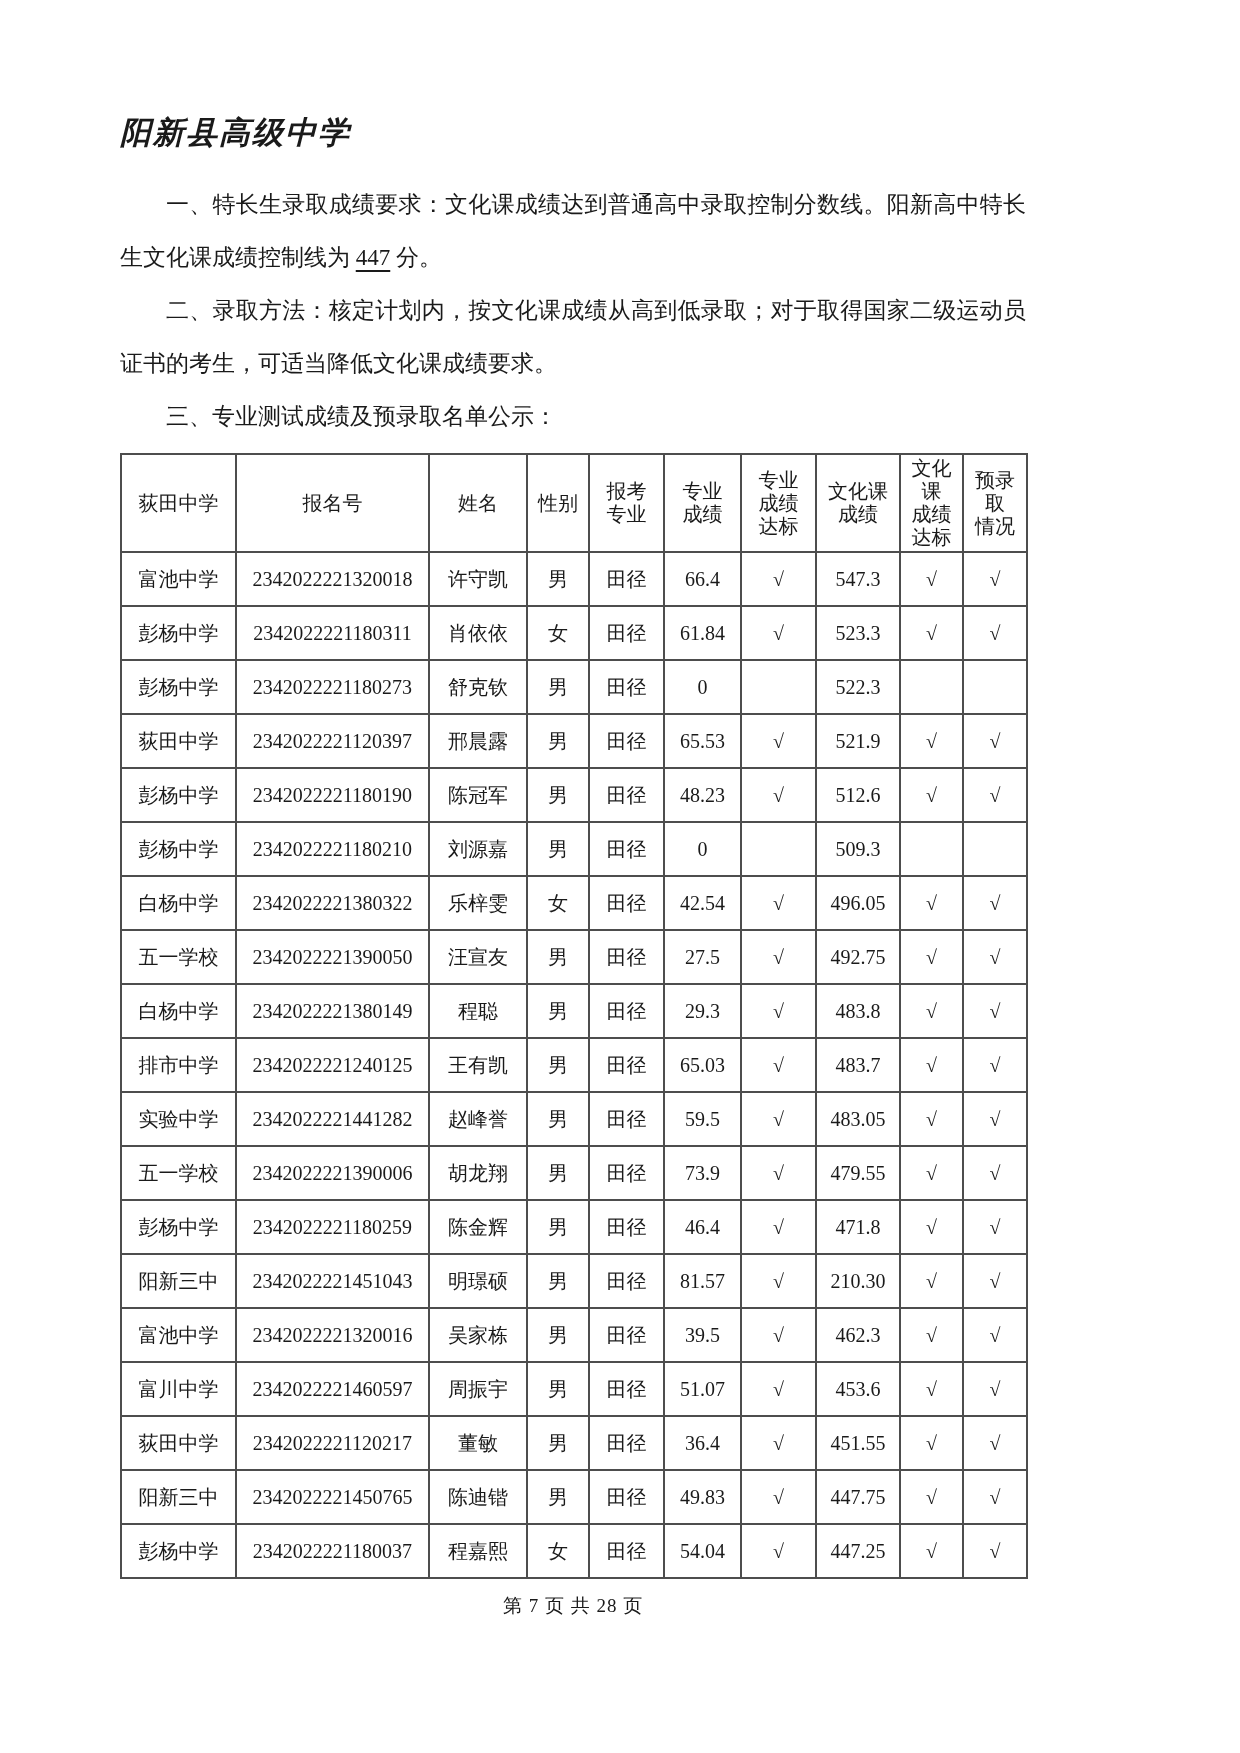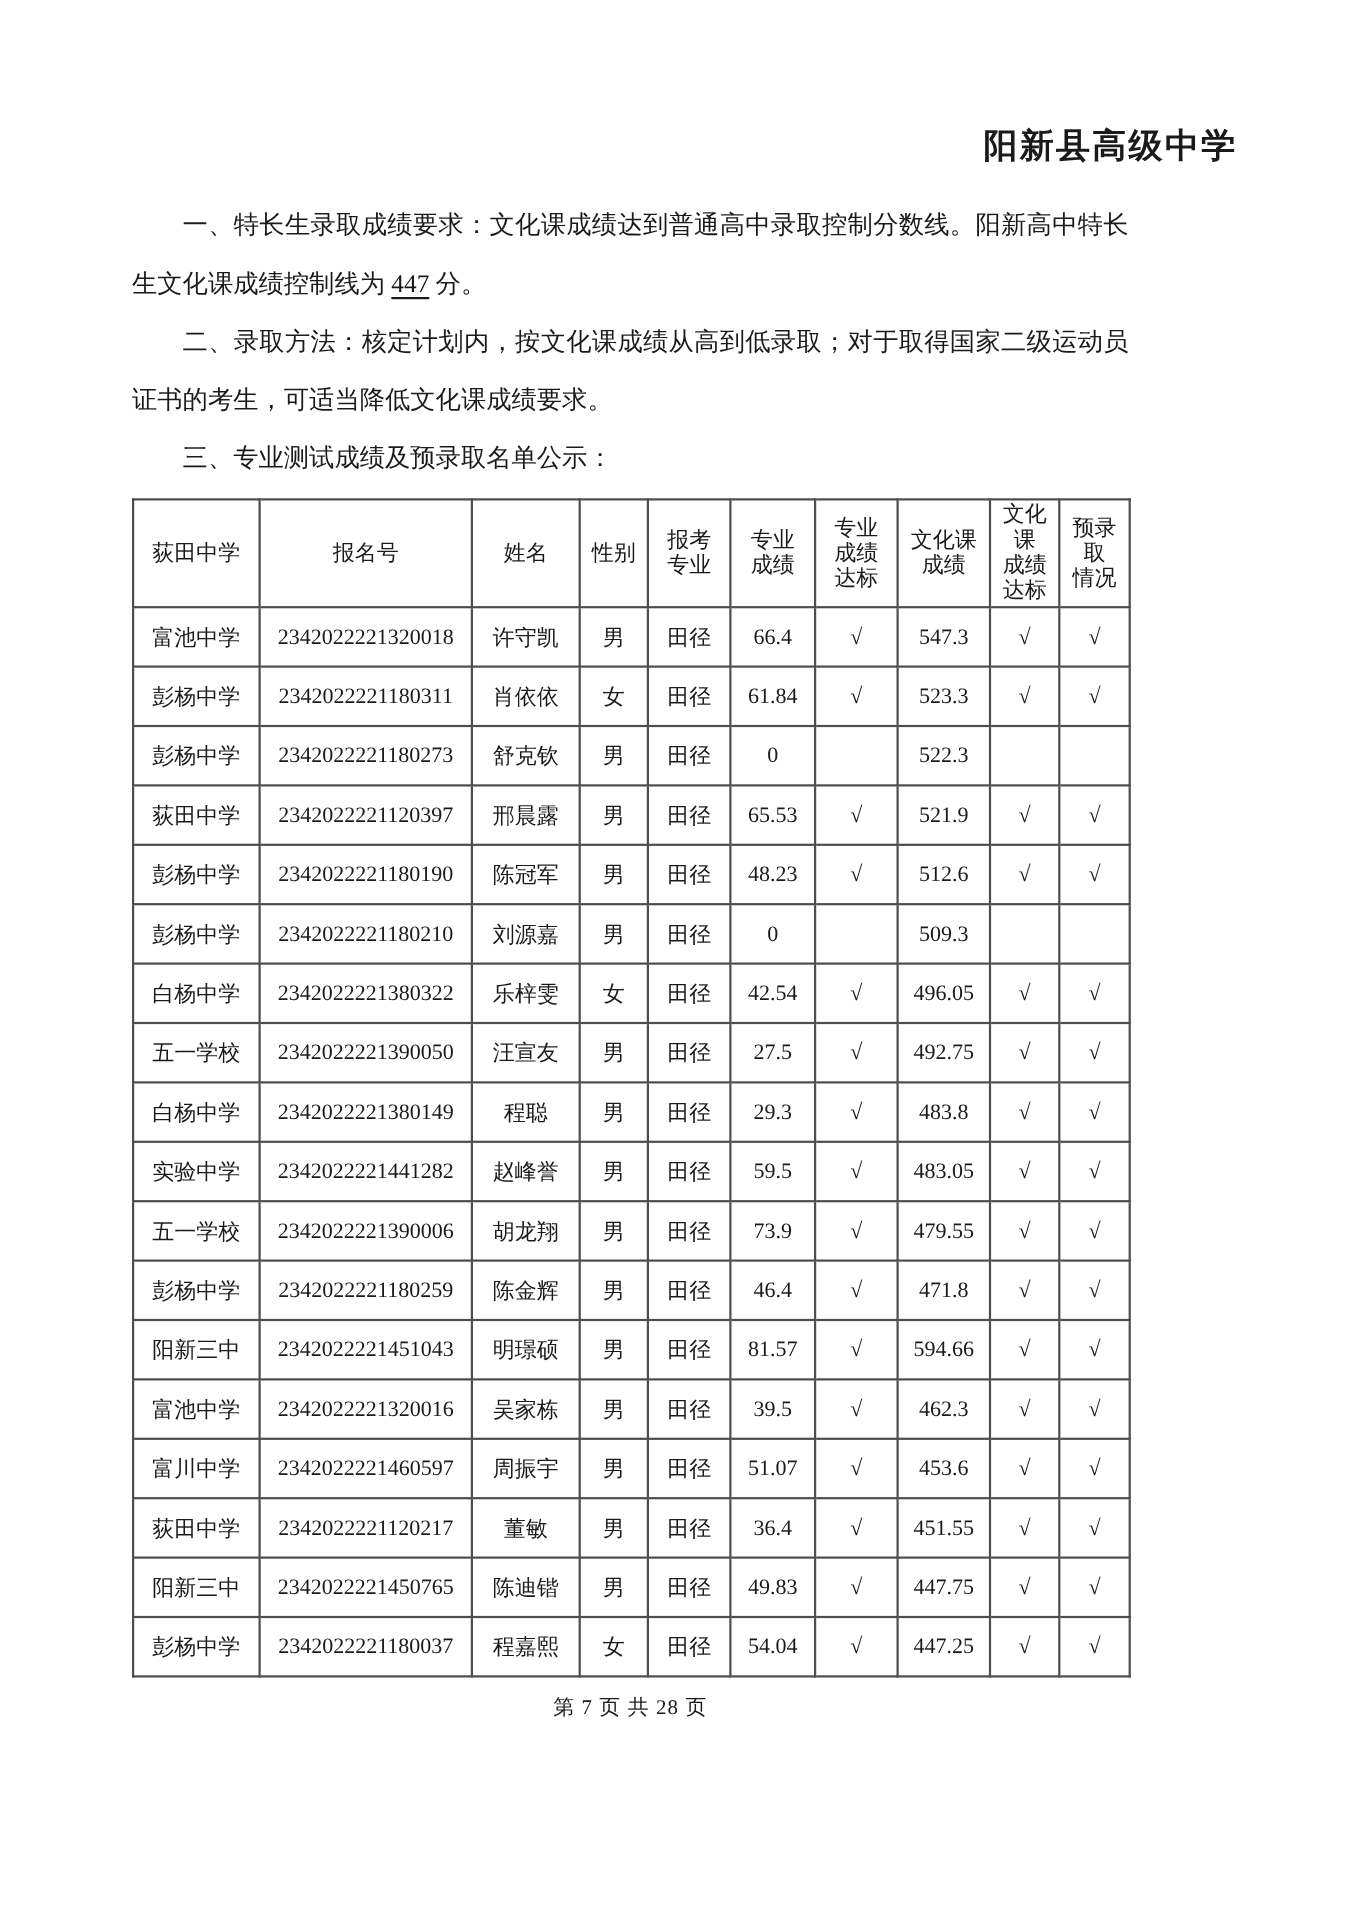--- a/index.html
+++ b/index.html
@@ -10,25 +10,26 @@
     font-family: "Liberation Serif", "DejaVu Serif", serif;
     color: #1a1a1a;
     position: relative;
   }
   .page {
     width: 1240px;
     height: 1753px;
     padding: 112px 115px 0 120px;
   }
   h1.doc-title {
-    text-align: right;
+    text-align: left;
     font-size: 31px;
     font-weight: bold;
     letter-spacing: 2px;
     margin: 0 0 24px 0;
+    font-style: italic;
   }
   .para {
     font-size: 23px;
     line-height: 53px;
     text-align: justify;
     text-indent: 2em;
     width: 906px;
   }
   .underlined {
     text-decoration: underline;
@@ -231,20 +232,32 @@
           <td>程聪</td>
           <td>男</td>
           <td>田径</td>
           <td>29.3</td>
           <td>√</td>
           <td>483.8</td>
           <td>√</td>
           <td>√</td>
         </tr>
         <tr>
+          <td>排市中学</td>
+          <td>2342022221240125</td>
+          <td>王有凯</td>
+          <td>男</td>
+          <td>田径</td>
+          <td>65.03</td>
+          <td>√</td>
+          <td>483.7</td>
+          <td>√</td>
+          <td>√</td>
+        </tr>
+        <tr>
           <td>实验中学</td>
           <td>2342022221441282</td>
           <td>赵峰誉</td>
           <td>男</td>
           <td>田径</td>
           <td>59.5</td>
           <td>√</td>
           <td>483.05</td>
           <td>√</td>
           <td>√</td>
@@ -274,21 +287,21 @@
           <td>√</td>
         </tr>
         <tr>
           <td>阳新三中</td>
           <td>2342022221451043</td>
           <td>明璟硕</td>
           <td>男</td>
           <td>田径</td>
           <td>81.57</td>
           <td>√</td>
-          <td>594.66</td>
+          <td>210.30</td>
           <td>√</td>
           <td>√</td>
         </tr>
         <tr>
           <td>富池中学</td>
           <td>2342022221320016</td>
           <td>吴家栋</td>
           <td>男</td>
           <td>田径</td>
           <td>39.5</td>

